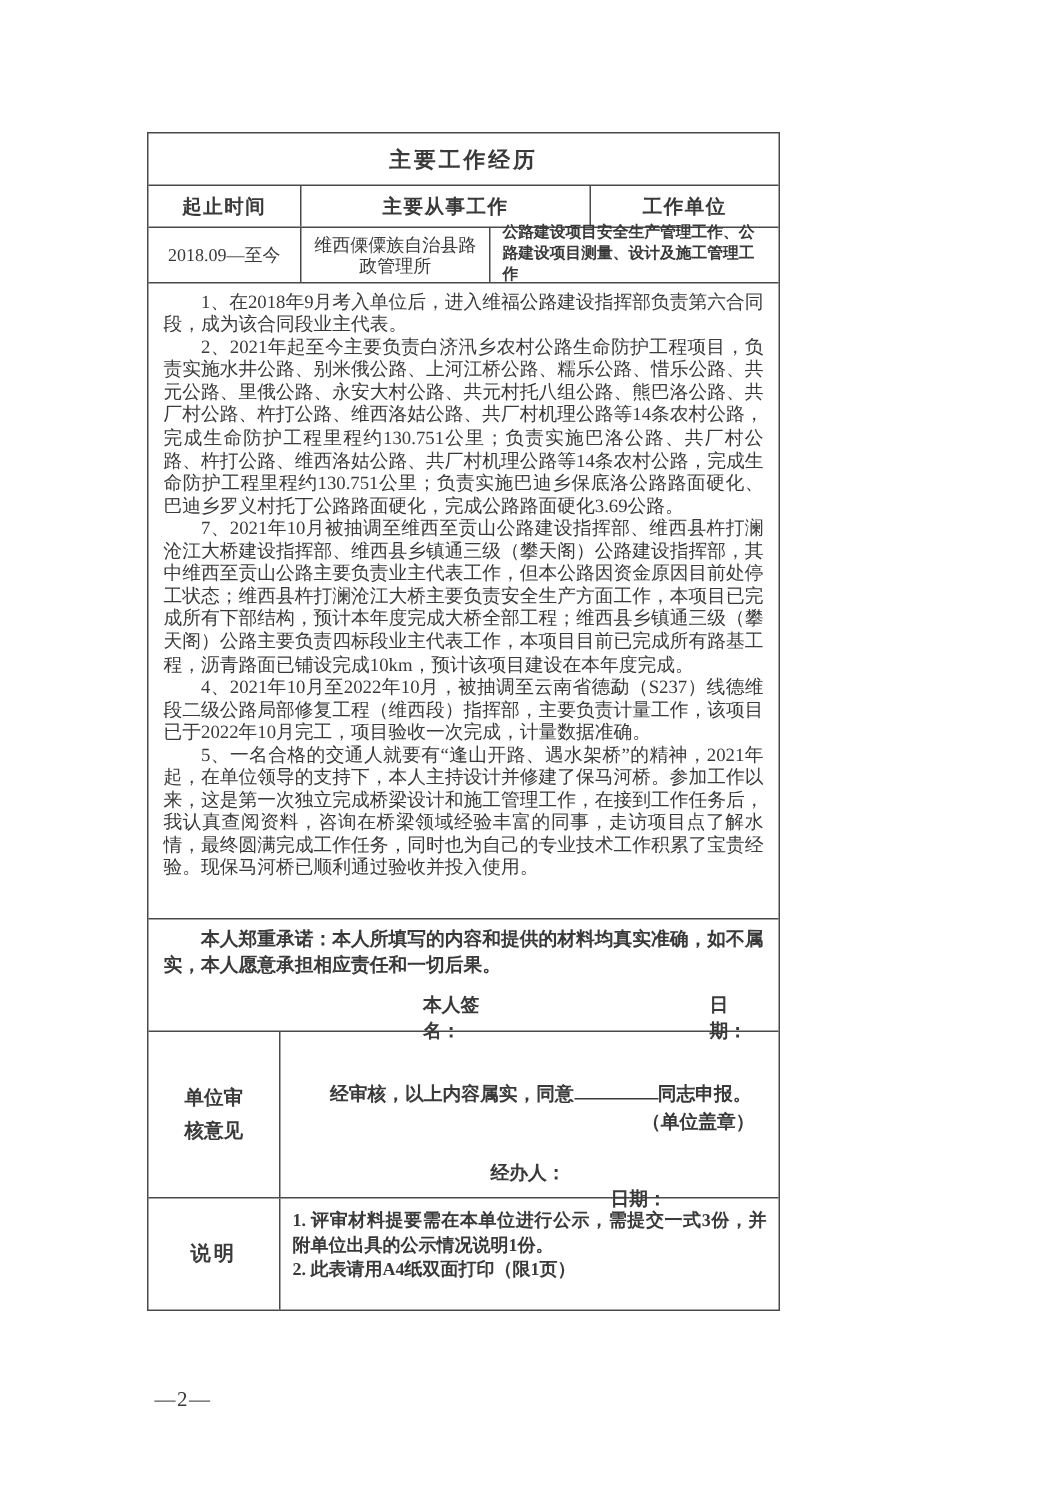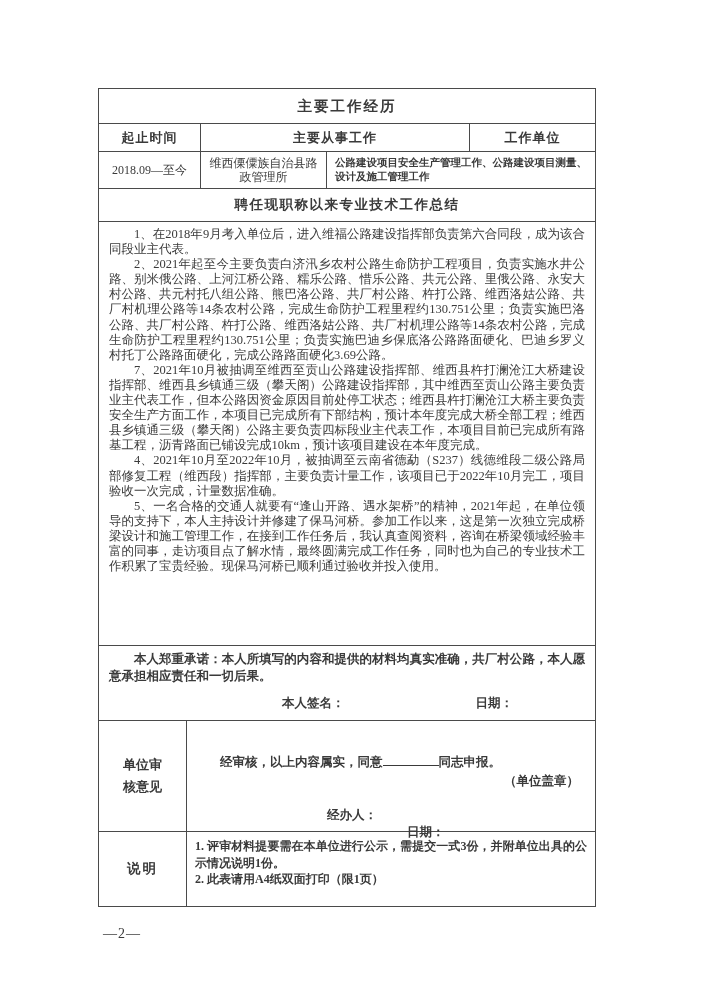--- a/index.html
+++ b/index.html
@@ -14,21 +14,21 @@
     background:#f2f2f2;
     font-family:"Liberation Serif","DejaVu Serif",serif;
     color:var(--ink);
   }
   .page{
     position:relative;width:706px;height:1000px;
     background:var(--paper);
     overflow:hidden;
   }
   .form{
-    position:absolute;left:98px;top:88px;width:498px;
+    position:absolute;left:98px;top:88px;width:422px;
     border:1.5px solid var(--border);
   }
   .row{border-top:1.5px solid var(--border);}
   .row:first-child{border-top:none;}
 
   .title-row{
     height:34px;display:flex;align-items:center;justify-content:center;
     font-weight:bold;font-size:14.5px;letter-spacing:2px;
   }
   .cols{display:flex;align-items:stretch;}
@@ -115,32 +115,31 @@
       <div class="cell c3">主要从事工作</div>
       <div class="cell c2">工作单位</div>
     </div>
 
     <div class="row cols data-row">
       <div class="cell c1">2018.09—至今</div>
       <div class="cell c2">维西傈僳族自治县路政管理所</div>
       <div class="cell c3">公路建设项目安全生产管理工作、公路建设项目测量、设计及施工管理工作</div>
     </div>
 
-    <div class="row section-row">聘任现职称以来专业技术工作总结</div>
 
     <div class="row summary-row">
       <p>1、在2018年9月考入单位后，进入维福公路建设指挥部负责第六合同段，成为该合同段业主代表。</p>
       <p>2、2021年起至今主要负责白济汛乡农村公路生命防护工程项目，负责实施水井公路、别米俄公路、上河江桥公路、糯乐公路、惜乐公路、共元公路、里俄公路、永安大村公路、共元村托八组公路、熊巴洛公路、共厂村公路、杵打公路、维西洛姑公路、共厂村机理公路等14条农村公路，完成生命防护工程里程约130.751公里；负责实施巴洛公路、共厂村公路、杵打公路、维西洛姑公路、共厂村机理公路等14条农村公路，完成生命防护工程里程约130.751公里；负责实施巴迪乡保底洛公路路面硬化、巴迪乡罗义村托丁公路路面硬化，完成公路路面硬化3.69公路。</p>
       <p>7、2021年10月被抽调至维西至贡山公路建设指挥部、维西县杵打澜沧江大桥建设指挥部、维西县乡镇通三级（攀天阁）公路建设指挥部，其中维西至贡山公路主要负责业主代表工作，但本公路因资金原因目前处停工状态；维西县杵打澜沧江大桥主要负责安全生产方面工作，本项目已完成所有下部结构，预计本年度完成大桥全部工程；维西县乡镇通三级（攀天阁）公路主要负责四标段业主代表工作，本项目目前已完成所有路基工程，沥青路面已铺设完成10km，预计该项目建设在本年度完成。</p>
       <p>4、2021年10月至2022年10月，被抽调至云南省德勐（S237）线德维段二级公路局部修复工程（维西段）指挥部，主要负责计量工作，该项目已于2022年10月完工，项目验收一次完成，计量数据准确。</p>
       <p>5、一名合格的交通人就要有“逢山开路、遇水架桥”的精神，2021年起，在单位领导的支持下，本人主持设计并修建了保马河桥。参加工作以来，这是第一次独立完成桥梁设计和施工管理工作，在接到工作任务后，我认真查阅资料，咨询在桥梁领域经验丰富的同事，走访项目点了解水情，最终圆满完成工作任务，同时也为自己的专业技术工作积累了宝贵经验。现保马河桥已顺利通过验收并投入使用。</p>
     </div>
 
     <div class="row pledge-row">
-      <p class="pledge-text">本人郑重承诺：本人所填写的内容和提供的材料均真实准确，共厂村公路，本人愿意承担相应责任和一切后果。</p>
+      <p class="pledge-text">本人郑重承诺：本人所填写的内容和提供的材料均真实准确，如不属实，本人愿意承担相应责任和一切后果。</p>
       <div class="sig-line">
         <span class="sig-label">本人签名：</span>
         <span class="sig-date">日期：</span>
       </div>
     </div>
 
     <div class="row labeled-row review-row">
       <div class="cell label-cell">
         <div class="wrap3">单位审核意见</div>
       </div>

